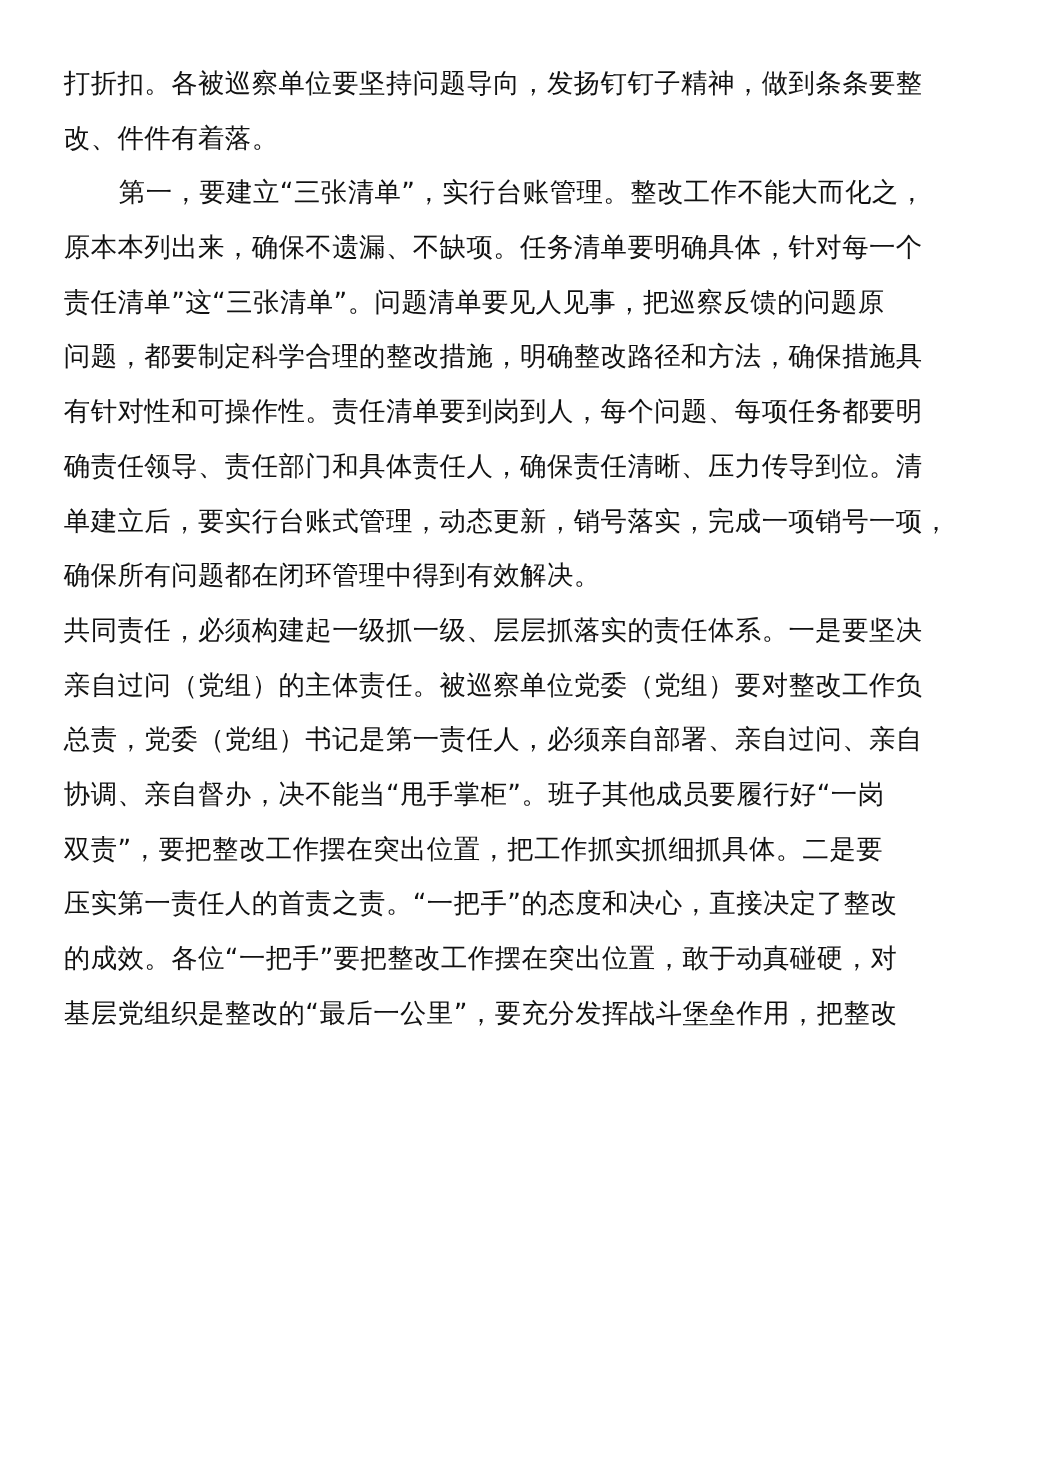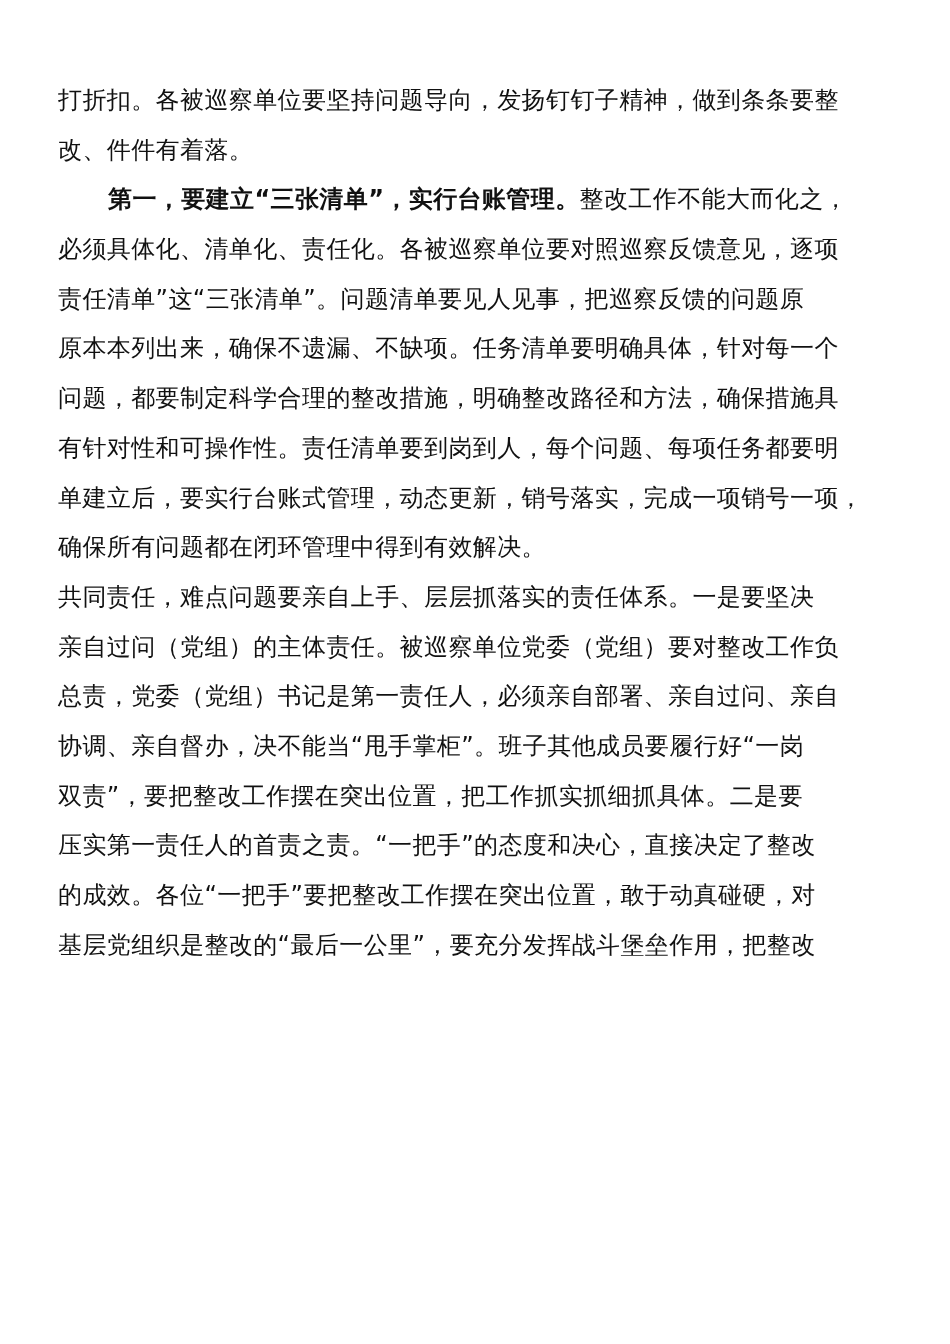--- a/index.html
+++ b/index.html
@@ -11,58 +11,58 @@
     width: 950px;
     height: 1344px;
     position: relative;
     overflow: hidden;
     font-family: "DejaVu Sans", "Liberation Sans", sans-serif;
     color: #111111;
   }
   .page {
     position: absolute;
     left: 58px;
-    top: 76px;
+    top: 52px;
     width: 840px;
   }
   .line {
     height: 49.7px;
     line-height: 49.7px;
     font-size: 24px;
     white-space: nowrap;
     letter-spacing: 0.4px;
   }
   .indent { padding-left: 50px; }
-  .bold { font-weight: bold; }
+  .bold { font-weight: normal; }
 </style>
 </head>
 <body>
 
 <div class="page">
 
   <div>
     <div class="line">打折扣。各被巡察单位要坚持问题导向，发扬钉钉子精神，做到条条要整</div>
     <div class="line">改、件件有着落。</div>
   </div>
 
   <div>
     <div class="line indent">
       <span class="bold">第一，要建立“三张清单”，实行台账管理。</span><span>整改工作不能大而化之，</span>
     </div>
-    <div class="line">必须具体化、清单化、责任化。各被巡察单位要对照巡察反馈意见，逐项</div>
+    <div class="line">原本本列出来，确保不遗漏、不缺项。任务清单要明确具体，针对每一个</div>
     <div class="line">责任清单”这“三张清单”。问题清单要见人见事，把巡察反馈的问题原</div>
-    <div class="line">原本本列出来，确保不遗漏、不缺项。任务清单要明确具体，针对每一个</div>
     <div class="line">问题，都要制定科学合理的整改措施，明确整改路径和方法，确保措施具</div>
     <div class="line">有针对性和可操作性。责任清单要到岗到人，每个问题、每项任务都要明</div>
+    <div class="line">确责任领导、责任部门和具体责任人，确保责任清晰、压力传导到位。清</div>
     <div class="line">单建立后，要实行台账式管理，动态更新，销号落实，完成一项销号一项，</div>
     <div class="line">确保所有问题都在闭环管理中得到有效解决。</div>
   </div>
 
   <div>
-    <div class="line">共同责任，难点问题要亲自上手、层层抓落实的责任体系。一是要坚决</div>
+    <div class="line">共同责任，必须构建起一级抓一级、层层抓落实的责任体系。一是要坚决</div>
     <div class="line">亲自过问（党组）的主体责任。被巡察单位党委（党组）要对整改工作负</div>
     <div class="line">总责，党委（党组）书记是第一责任人，必须亲自部署、亲自过问、亲自</div>
     <div class="line">协调、亲自督办，决不能当“甩手掌柜”。班子其他成员要履行好“一岗</div>
     <div class="line">双责”，要把整改工作摆在突出位置，把工作抓实抓细抓具体。二是要</div>
     <div class="line">压实第一责任人的首责之责。“一把手”的态度和决心，直接决定了整改</div>
     <div class="line">的成效。各位“一把手”要把整改工作摆在突出位置，敢于动真碰硬，对</div>
     <div class="line">基层党组织是整改的“最后一公里”，要充分发挥战斗堡垒作用，把整改</div>
   </div>
 
 </div>

